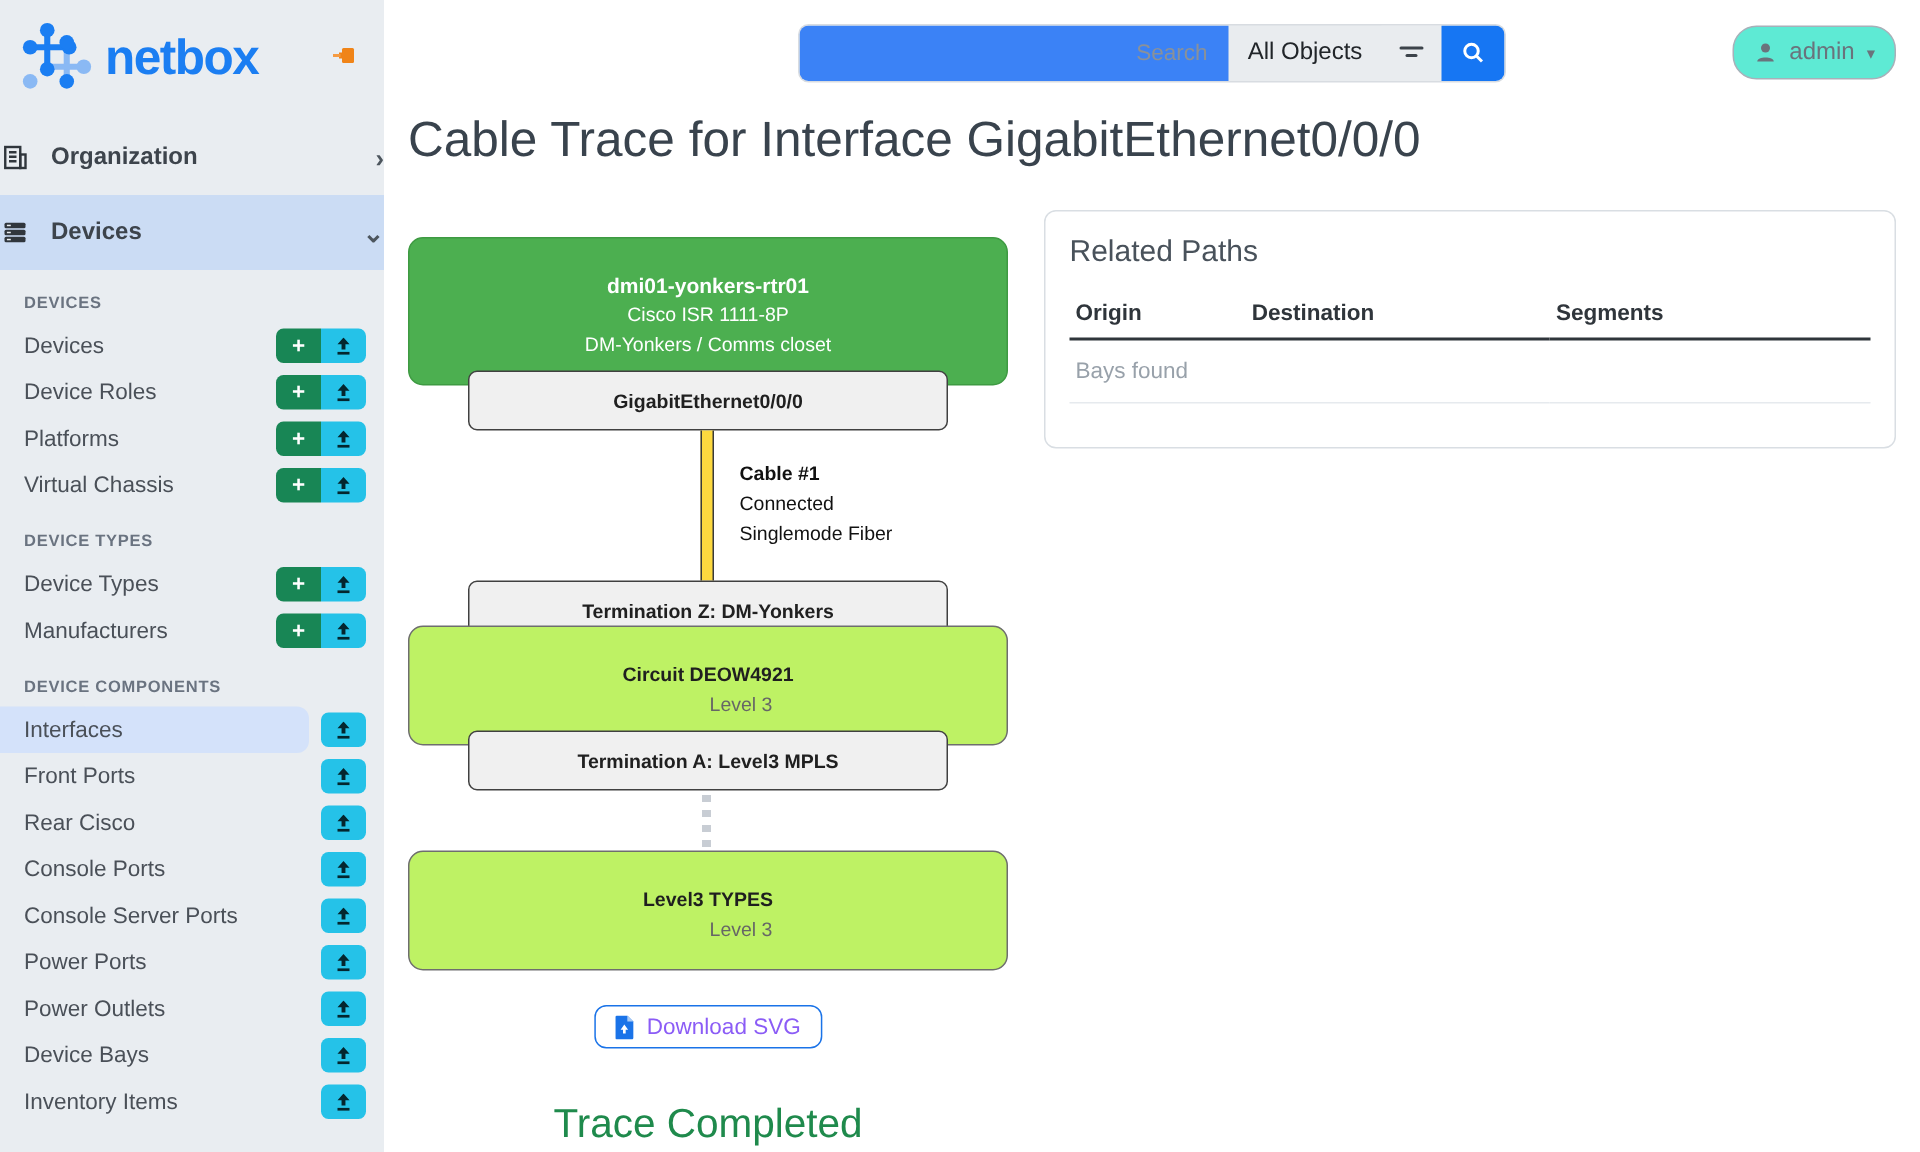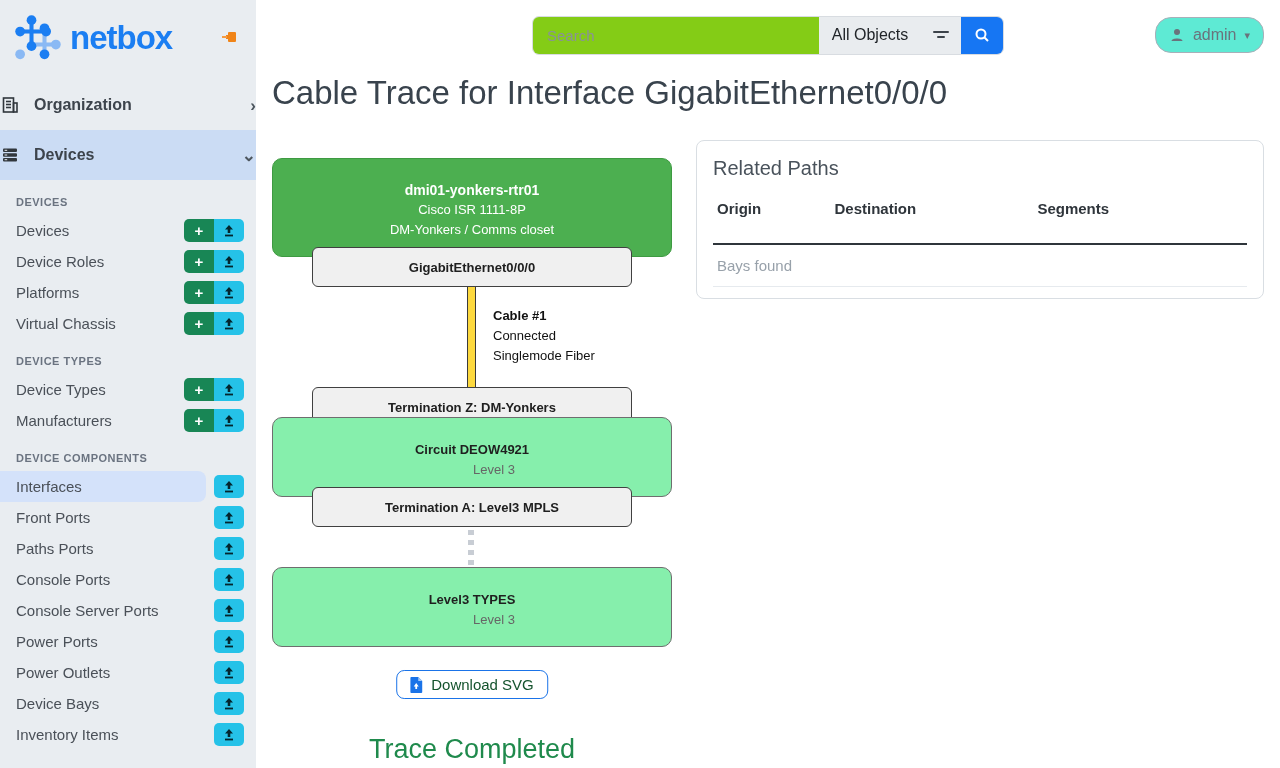--- a/index.html
+++ b/index.html
@@ -33,21 +33,21 @@
   .btn-add, .btn-import { width:30px; height:23px; display:flex; align-items:center; justify-content:center;
                border:none; cursor:pointer; padding:0; }
   .btn-add { background:#188655; color:#fff; border-radius:5px 0 0 5px; font-size:15px; font-weight:bold; }
   .btn-import { background:#25c2e8; border-radius:0 5px 5px 0; }
   .btn-import.solo { border-radius:5px; }
 
   
   .main { flex:1; position:relative; height:768px; background:#fff; }
   .topbar { height:70px; display:flex; align-items:center; justify-content:center; position:relative; }
   .search-group { display:flex; height:39px; width:472px; border:1px solid #d8dce1; border-radius:7px; overflow:hidden; background:#e9ecef; }
-  .search-input { border:none; flex:1; padding:0 14px; font-size:15px; color:#333; outline:none; background:#84cc16; }
+  .search-input { border:none; flex:1; padding:0 14px; font-size:15px; color:#333; outline:none; background:#3b82f6;text-align:right; }
   .search-input::placeholder { color:#8a9199; }
   .scope-seg { width:102px; display:flex; align-items:center; justify-content:center; font-size:16px; color:#212529; cursor:pointer; }
   .filter-seg { width:40px; border-left:1px solid #d3d8dd; display:flex; align-items:center; justify-content:center; cursor:pointer; background:#e9ecef; border:none; }
   .search-btn { width:42px; background:#1676f3; border:none; display:flex; align-items:center; justify-content:center; cursor:pointer; }
   .user-pill { position:absolute; right:16px; top:17px; height:36px; padding:0 13px; border:1px solid #a8b0b9;
                border-radius:16px; display:flex; align-items:center; gap:8px; color:#6a737c; font-size:16px;
                background:#5eead4; cursor:pointer; }
   .caret { font-size:11px; color:#6a737c; }
 
   .page-title { margin:4px 0 0 16px; font-size:33px; font-weight:400; color:#39434d; }
@@ -57,43 +57,43 @@
   .node { position:absolute; text-align:center; }
   .device-node { top:0; left:0; width:400px; height:99px; background:#4caf50; border:1px solid #3e9a42;
                  border-radius:10px; color:#fff; padding-top:21px; cursor:pointer; }
   .device-node .nm { font-size:14px; font-weight:bold; line-height:20px; }
   .device-node .ln { font-size:13px; line-height:20px; }
   .port-node { left:40px; width:320px; height:40px; background:#f0f0f0; border:1px solid #404040; border-radius:6px;
                font-size:13px; font-weight:bold; color:#202020; display:flex; align-items:center; justify-content:center; cursor:pointer; }
   .iface-node { top:89px; }
   .termz-node { top:229px; }
   .terma-node { top:329px; }
-  .bigbox { left:0; width:400px; height:80px; background:#86efac; border:1px solid #6e6e6e; border-radius:10px;
+  .bigbox { left:0; width:400px; height:80px; background:#bef264; border:1px solid #6e6e6e; border-radius:10px;
             padding-top:22px; cursor:pointer; }
   .circuit-node { top:259px; }
   .farend-node { top:409px; }
   .bigbox .nm { font-size:13px; font-weight:bold; color:#1f1f1f; line-height:20px; }
   .bigbox .ln { font-size:13px; color:#666; line-height:20px;padding-left:44px; }
   .cable-line { left:195px; top:129px; width:9px; height:100px; background:#fdd93f;
                 border-left:1px solid #3a3a3a; border-right:1px solid #3a3a3a; }
   .cable-label { left:221px; top:148px; text-align:left; font-size:13px; color:#111; line-height:20px; }
   .cable-label .nm { font-weight:bold; cursor:pointer; }
   .dots-line { left:196px; top:372px; width:6px; height:38px;
                background-image:repeating-linear-gradient(#c8cdd4 0 5px, transparent 5px 10px); }
   .download-btn { position:absolute; top:512px; left:50%; transform:translateX(-50%); display:flex; align-items:center;
                   gap:8px; padding:5px 13px; background:#fff; border:1px solid #1a73e8; border-radius:8px;
-                  color:#14532d; font-size:15px; cursor:pointer; white-space:nowrap; }
+                  color:#8b5cf6; font-size:15px; cursor:pointer; white-space:nowrap; }
   .trace-status { position:absolute; top:576px; width:100%; text-align:center; font-size:27px; color:#1f8a4c; }
 
   
   .card { position:absolute; left:440px; top:140px; width:568px; height:159px; background:#fff;
           border:1px solid #d9dee3; border-radius:8px; padding:16px; }
   .card-title { font-size:20px; color:#49525b; }
   .rp-table { width:100%; border-collapse:collapse; margin-top:12px; }
-  .rp-table th { text-align:left; font-size:15px; color:#2f353b; padding:8px 0 26px 4px;
+  .rp-table th { text-align:left; font-size:15px; color:#2f353b; padding:8px 0 8px 4px;
                  border-bottom:2px solid #2f353b; font-weight:bold; }
   .rp-table td { padding:12px 0 12px 4px; color:#98a1aa; border-bottom:1px solid #e6eaee; font-size:15px; }
   .col-origin { width:22%; } .col-dest { width:38%; } .col-seg { width:40%; }
 </style>
 </head>
 <body>
 
 <div class="app">
 
   <nav class="sidebar">
@@ -259,21 +259,21 @@
       <span class="btn-pair">
           <button class="btn-import solo">
             <svg width="12" height="12" viewBox="0 0 12 12" fill="#04262e">
               <path d="M6 0 L10 4.5 H7.3 V8 H4.7 V4.5 H2 Z"></path>
               <rect x="2" y="9.6" width="8" height="1.8"></rect>
             </svg>
           </button>
         </span>
     </div>
     <div class="side-item">
-      <span class="label">Paths Ports</span>
+      <span class="label">Rear Cisco</span>
       <span class="btn-pair">
           <button class="btn-import solo">
             <svg width="12" height="12" viewBox="0 0 12 12" fill="#04262e">
               <path d="M6 0 L10 4.5 H7.3 V8 H4.7 V4.5 H2 Z"></path>
               <rect x="2" y="9.6" width="8" height="1.8"></rect>
             </svg>
           </button>
         </span>
     </div>
     <div class="side-item">

